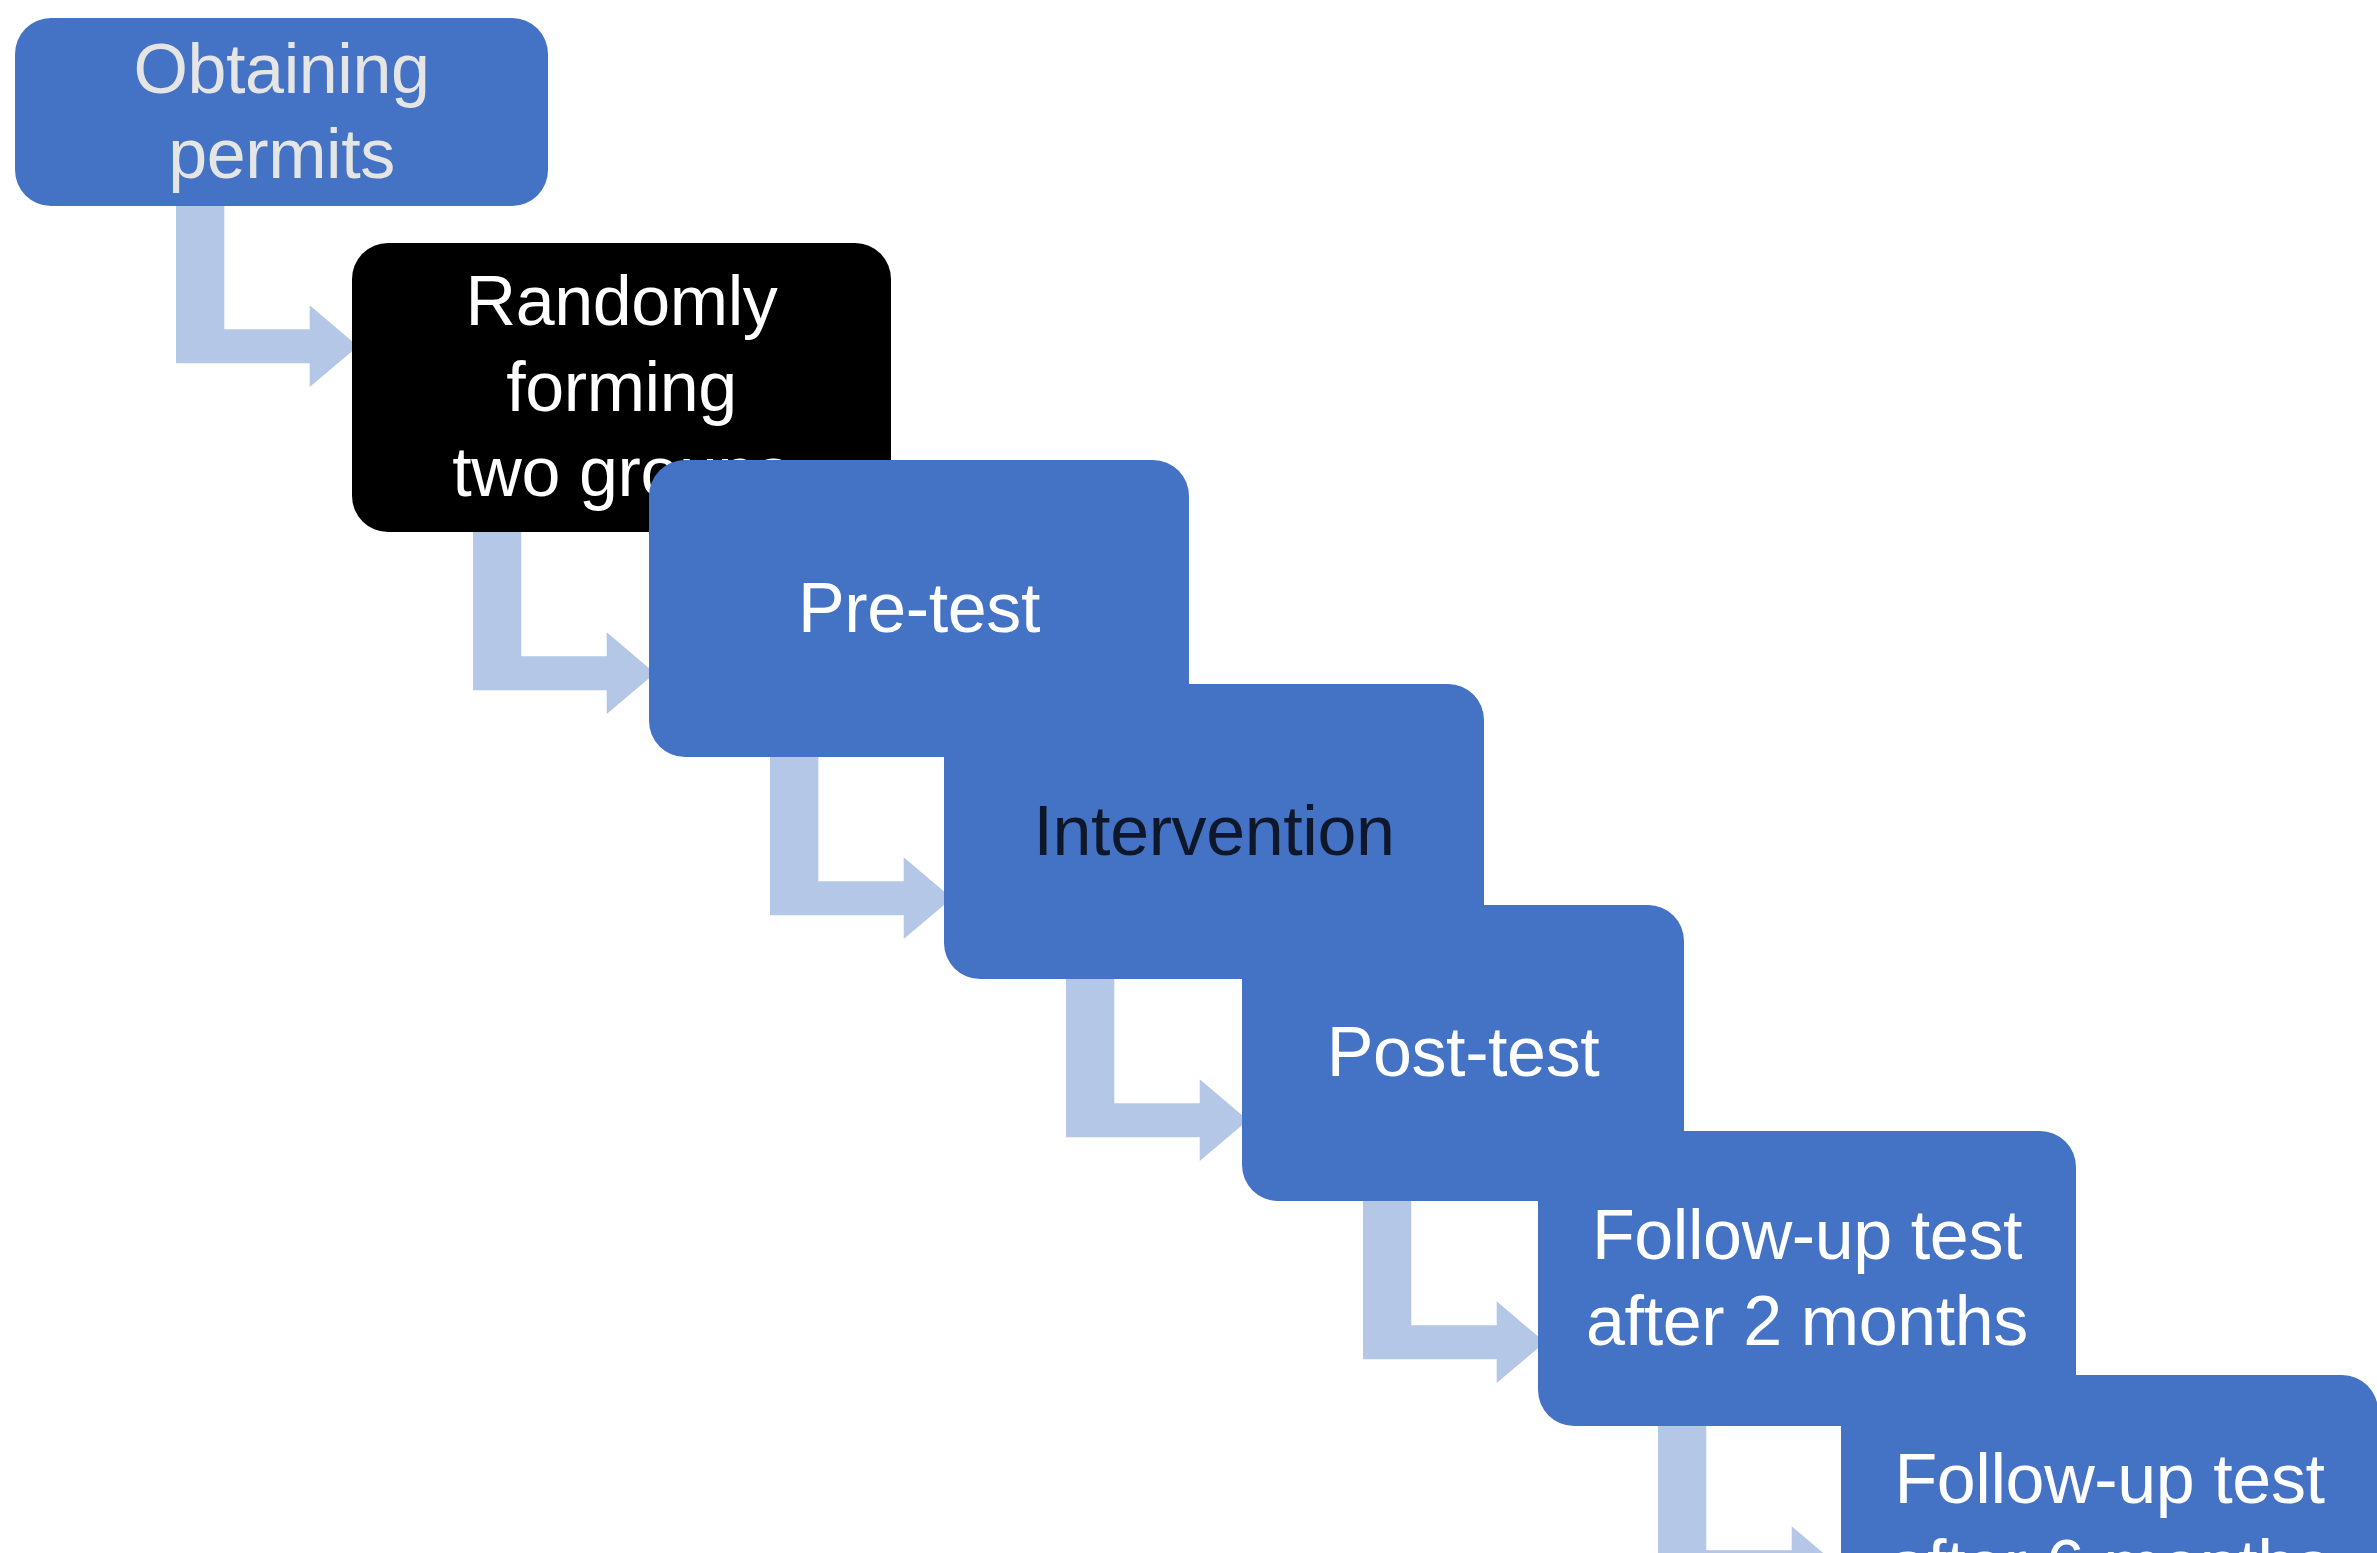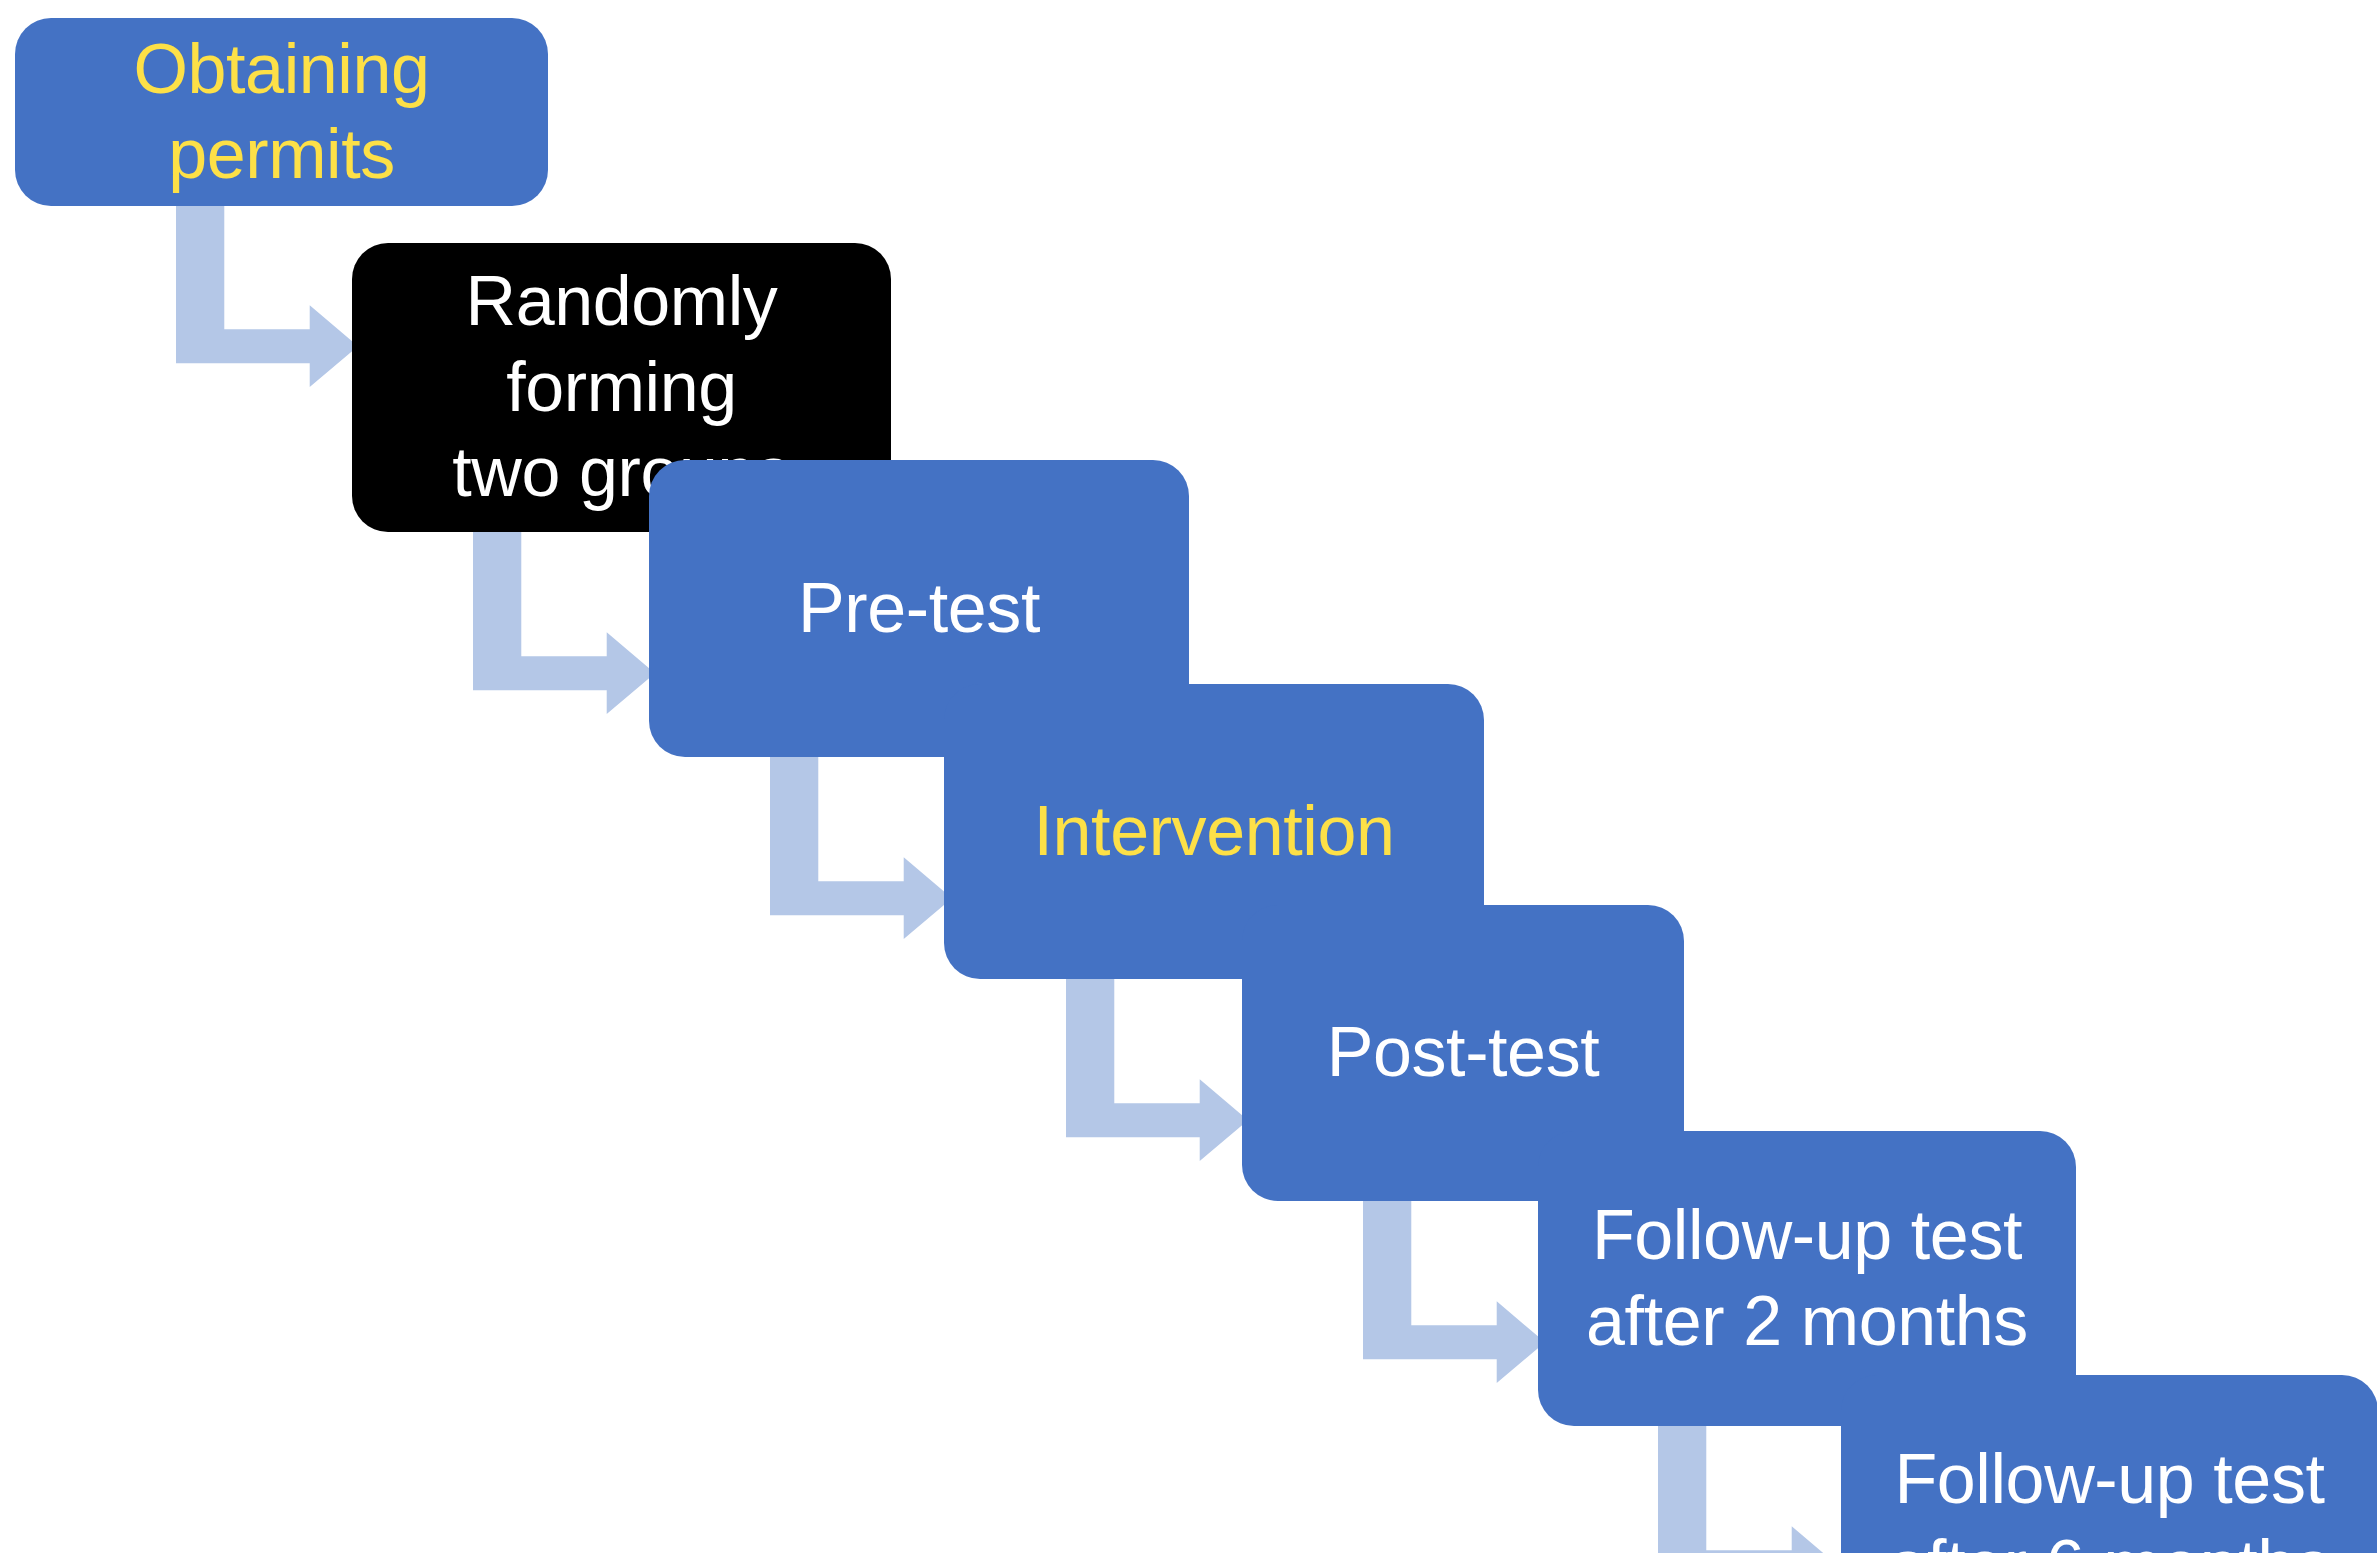--- a/index.html
+++ b/index.html
@@ -79,34 +79,34 @@
       <path d="M 0,0 L 65,0 L 65,167 L 180,167 L 180,135 L 245,190 L 180,245 L 180,213 L 0,213 Z" fill="#B4C7E7"></path>
     </svg>
   </div>
   <div class="flow-arrow" style="left: 1658px; top: 1426px; width: 182px; height: 171px;">
     <svg width="182" height="171" viewBox="0 0 245 230" aria-hidden="true">
       <path d="M 0,0 L 65,0 L 65,167 L 180,167 L 180,135 L 245,190 L 180,245 L 180,213 L 0,213 Z" fill="#B4C7E7"></path>
     </svg>
   </div>
 
   <div class="flow-node" style="left: 15px; top: 18px; width: 533px; height: 188px; background: rgb(68, 114, 196);">
-    <span class="flow-node-label" style="color: #fde047;">Obtaining permits</span>
+    <span class="flow-node-label" style="color: #e5e5e5;">Obtaining permits</span>
   </div>
 
   <div class="flow-node" style="left: 352px; top: 243px; width: 539px; height: 289px; background: #000000;">
     <span class="flow-node-label" style="color: rgb(255, 255, 255);">Randomly forming
 two groups</span>
   </div>
 
   <div class="flow-node" style="left: 649px; top: 460px; width: 540px; height: 297px; background: rgb(68, 114, 196); align-items: center;">
     <span class="flow-node-label" style="color: rgb(255, 255, 255);">Pre-test</span>
   </div>
 
   <div class="flow-node" style="left: 944px; top: 684px; width: 540px; height: 295px; background: rgb(68, 114, 196);">
-    <span class="flow-node-label" style="color: #fde047; text-align: center;">Intervention</span>
+    <span class="flow-node-label" style="color: #0f172a; text-align: center;">Intervention</span>
   </div>
 
   <div class="flow-node" style="left: 1242px; top: 905px; width: 442px; height: 296px; background: rgb(68, 114, 196);">
     <span class="flow-node-label" style="color: rgb(255, 255, 255);">Post-test</span>
   </div>
 
   <div class="flow-node" style="left: 1538px; top: 1131px; width: 538px; height: 295px; background: rgb(68, 114, 196);">
     <span class="flow-node-label" style="color: rgb(255, 255, 255);">Follow-up test
 after 2 months</span>
   </div>

